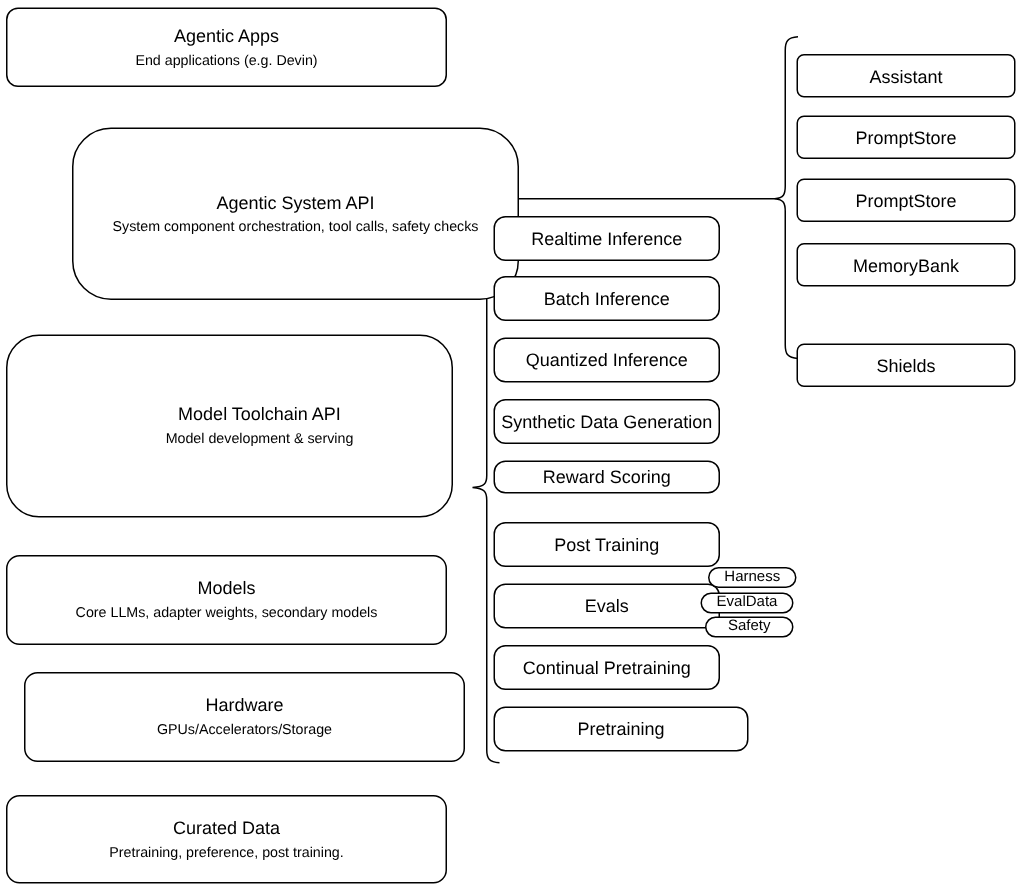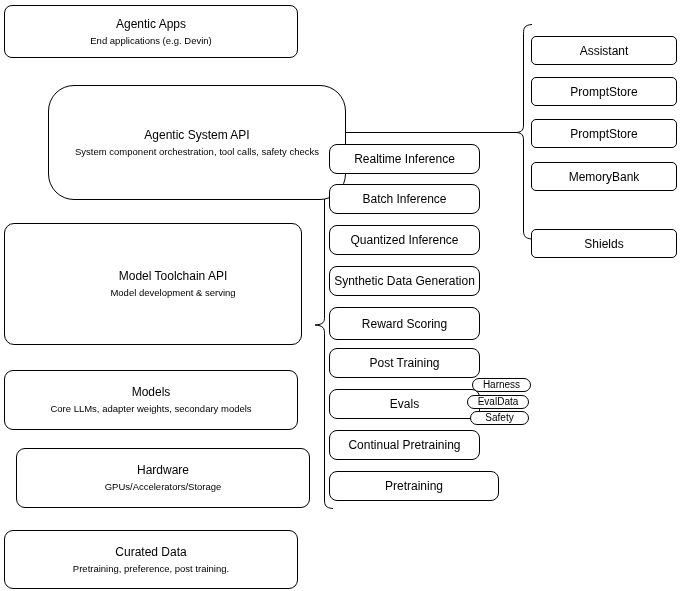--- a/index.html
+++ b/index.html
@@ -40,21 +40,21 @@
   <div class="box shape" style="left:4px;top:5px;width:294px;height:53px;border-radius:8px;">
     <div class="box-title">Agentic Apps</div>
     <div class="box-sub">End applications (e.g. Devin)</div>
   </div>
 
   <div class="box shape" style="left:4px;top:85px;width:298px;height:115px;border-radius:26px;margin-left:44px;">
     <div class="box-title">Agentic System API</div>
     <div class="box-sub">System component orchestration, tool calls, safety checks</div>
   </div>
 
-  <div class="box shape" style="left:4px;top:223px;width:298px;height:122px;border-radius:10px;padding-left:40px;">
+  <div class="box shape" style="left:4px;top:223px;width:298px;height:122px;border-radius:22px;padding-left:40px;">
     <div class="box-title">Model Toolchain API</div>
     <div class="box-sub">Model development &amp; serving</div>
   </div>
 
   <div class="box shape" style="left:4px;top:370px;width:294px;height:60px;border-radius:9px;">
     <div class="box-title">Models</div>
     <div class="box-sub">Core LLMs, adapter weights, secondary models</div>
   </div>
 
   <div class="box shape" style="left:4px;top:448px;width:294px;height:60px;border-radius:9px;margin-left:12px;">
@@ -72,21 +72,21 @@
   </div>
   <div class="box shape" style="left:329px;top:184px;width:151px;height:30px;border-radius:8px;">
     <div class="item-label">Batch Inference</div>
   </div>
   <div class="box shape" style="left:329px;top:225px;width:151px;height:30px;border-radius:8px;">
     <div class="item-label">Quantized Inference</div>
   </div>
   <div class="box shape" style="left:329px;top:266px;width:151px;height:30px;border-radius:8px;">
     <div class="item-label">Synthetic Data Generation</div>
   </div>
-  <div class="box shape" style="left:329px;top:307px;width:151px;height:33px;border-radius:8px;">
+  <div class="box shape" style="left:329px;top:307px;width:151px;height:22px;border-radius:8px;">
     <div class="item-label">Reward Scoring</div>
   </div>
   <div class="box shape" style="left:329px;top:348px;width:151px;height:30px;border-radius:8px;">
     <div class="item-label">Post Training</div>
   </div>
   <div class="box shape" style="left:329px;top:389px;width:151px;height:30px;border-radius:8px;">
     <div class="item-label">Evals</div>
   </div>
   <div class="box shape" style="left:329px;top:430px;width:151px;height:30px;border-radius:8px;">
     <div class="item-label">Continual Pretraining</div>

